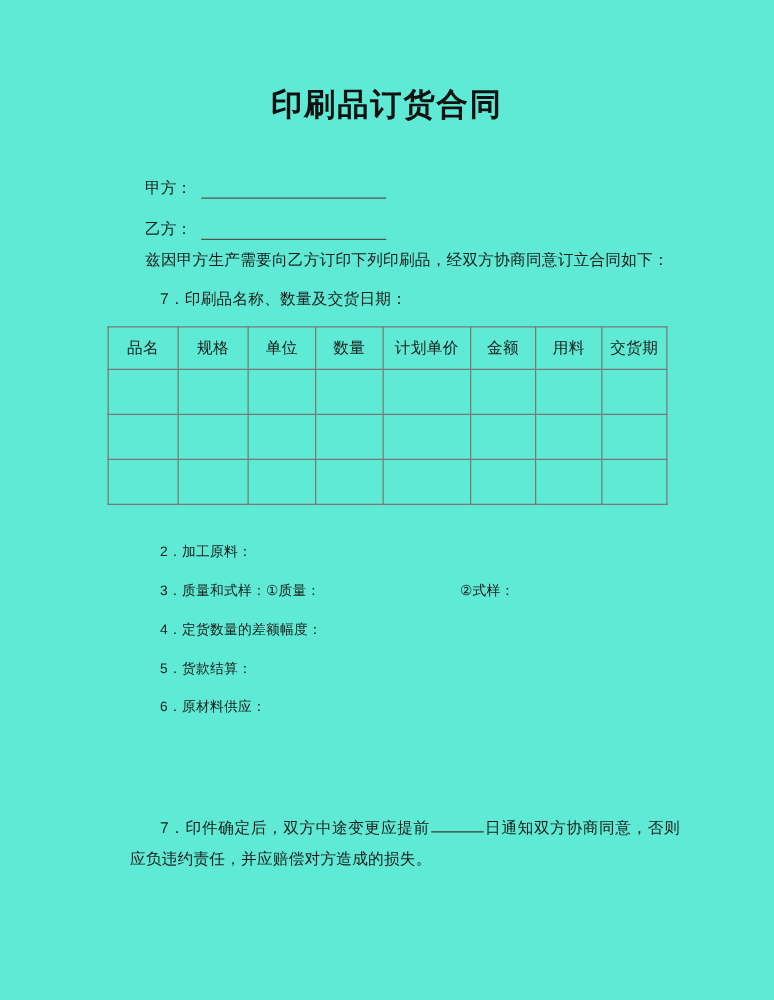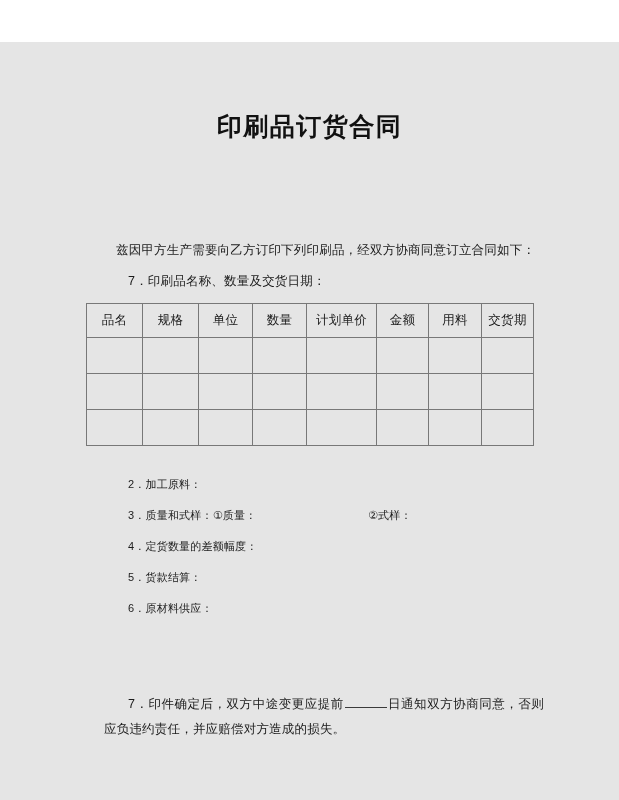--- a/index.html
+++ b/index.html
@@ -13,22 +13,21 @@
     height: 800px;
     position: relative;
     font-family: "Liberation Sans", "DejaVu Sans", sans-serif;
     color: #1b1b1b;
     overflow: hidden;
   }
 
   .page {
     position: absolute;
     inset: 0;
-    background: #e5e5e5;
-    margin-top: 42px;
+    background: #5eead4;
   }
 
   
   .doc-title {
     position: absolute;
     top: 68px;
     left: 0;
     width: 619px;
     text-align: center;
     font-size: 25px;
@@ -171,20 +170,30 @@
     vertical-align: baseline;
   }
 </style>
 </head>
 <body>
 
 <div class="page">
 
   <div class="doc-title">印刷品订货合同</div>
 
+  <div class="party-block">
+    <div class="party-row">
+      <span class="party-label">甲方：</span>
+      <span class="party-line"></span>
+    </div>
+    <div class="party-row">
+      <span class="party-label">乙方：</span>
+      <span class="party-line"></span>
+    </div>
+  </div>
 
   <div class="body-text intro">兹因甲方生产需要向乙方订印下列印刷品，经双方协商同意订立合同如下：</div>
 
   <div class="body-text clause-1">7．印刷品名称、数量及交货日期：</div>
 
   <div class="order-table-wrap">
     <table class="order-table">
       <colgroup>
         <col class="c-pinming">
           <col class="c-guige">

